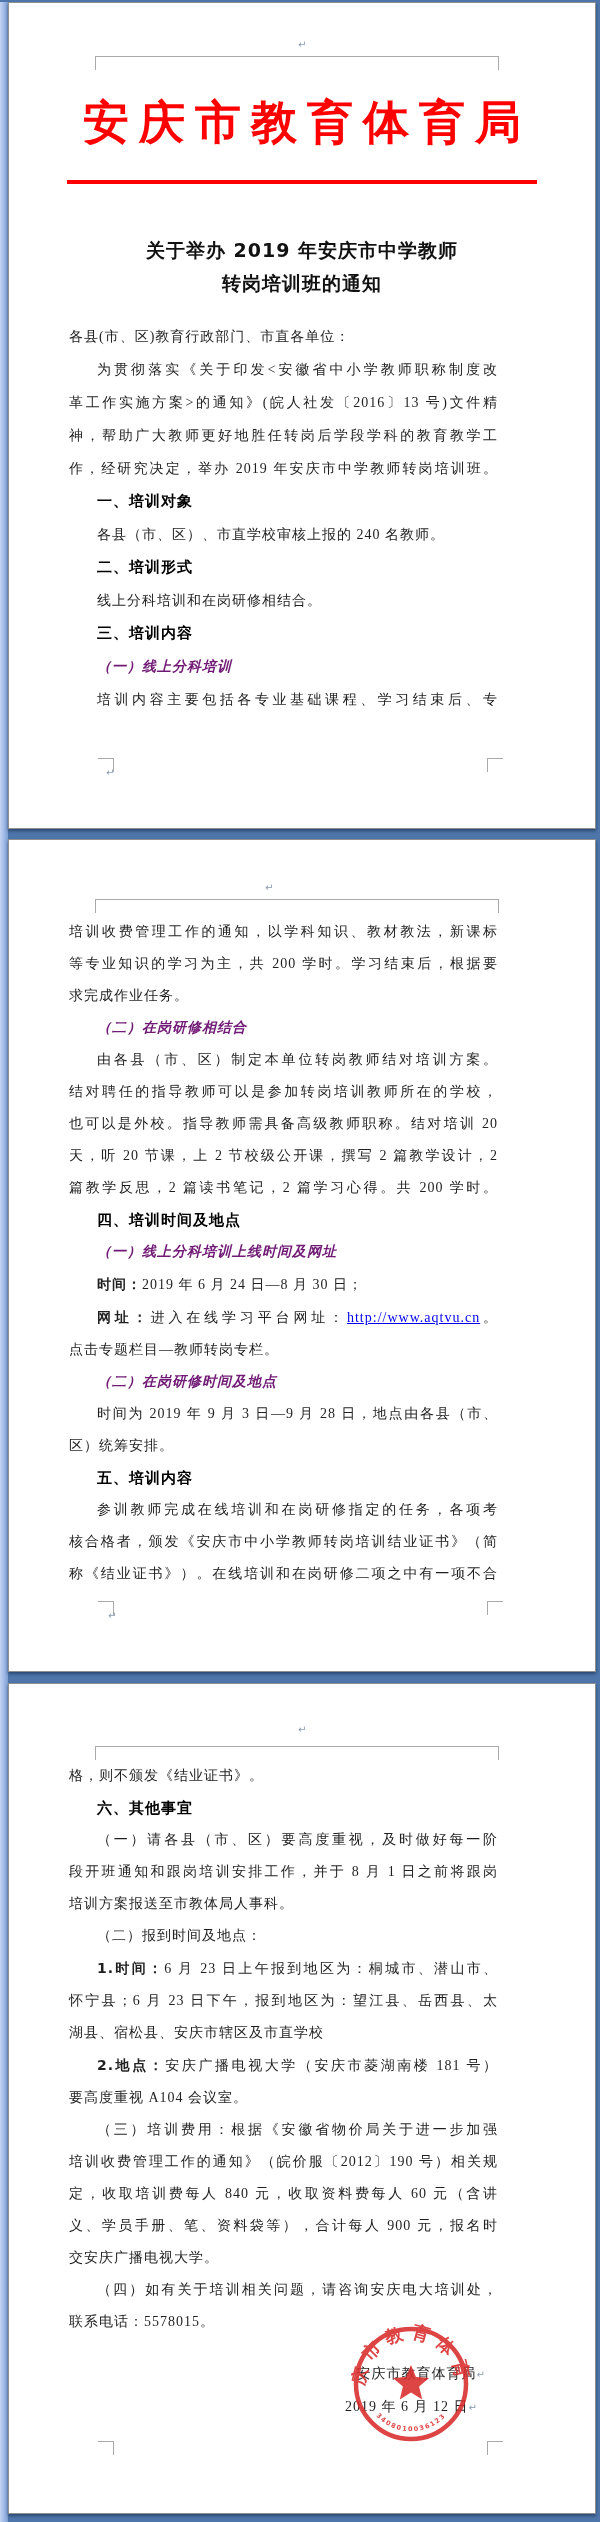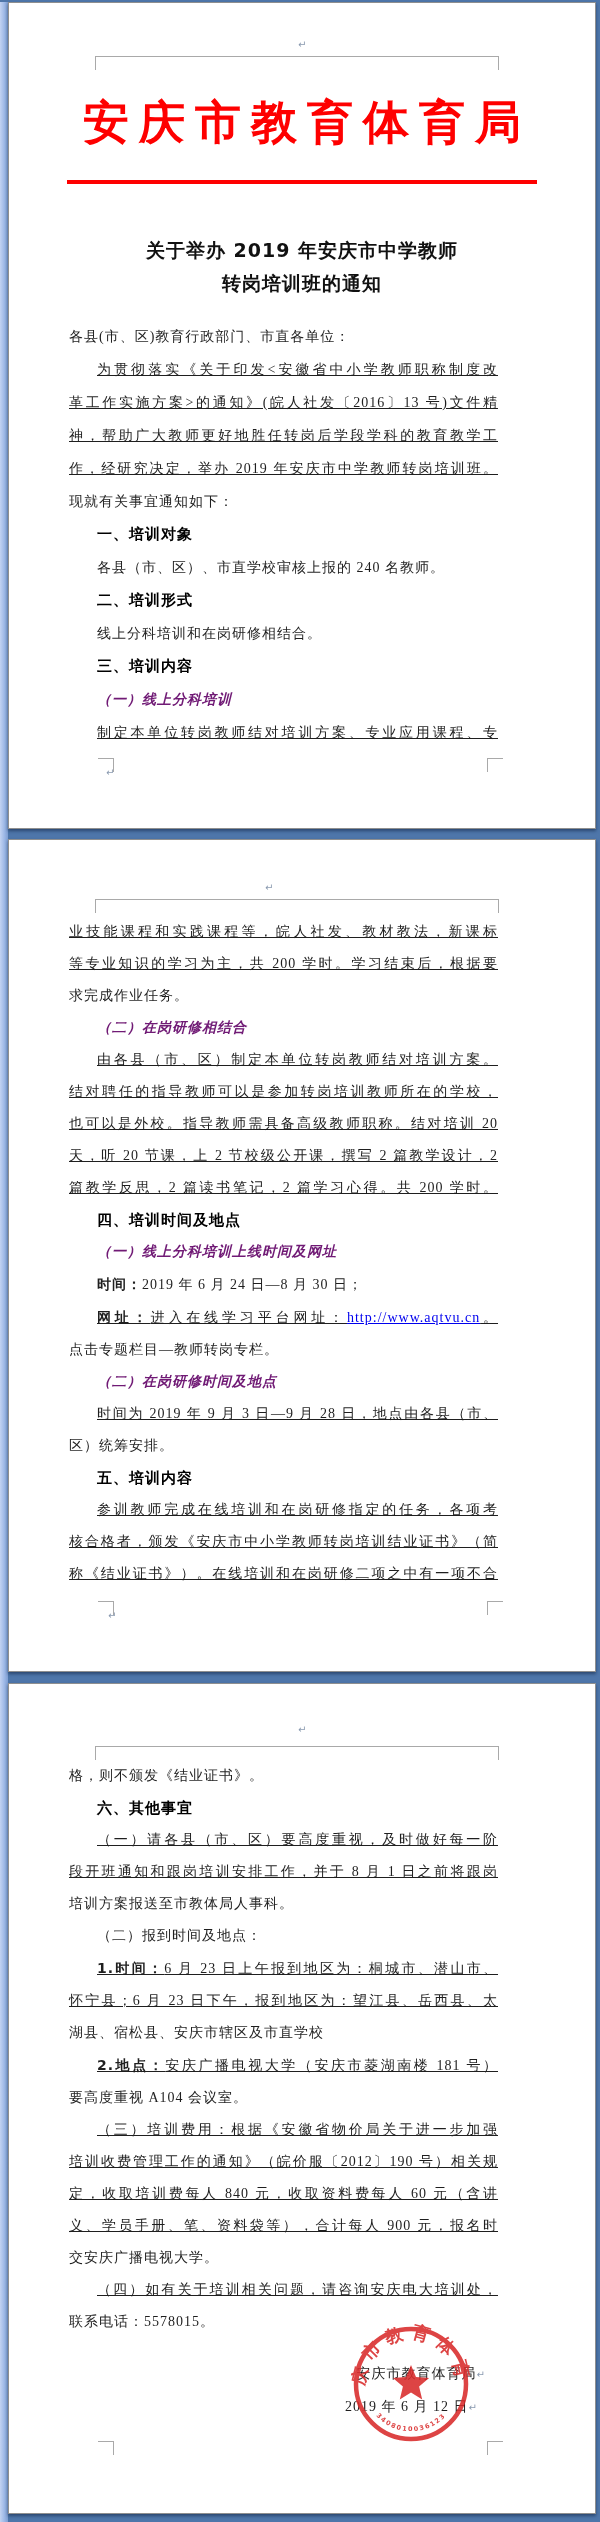--- a/index.html
+++ b/index.html
@@ -33,21 +33,21 @@
   .rule{width:470px;height:4px;background:#fe0000;margin:31px auto 0;}
   .title{margin:0;text-align:center;font-family:"DejaVu Sans","Liberation Sans",sans-serif;
        font-weight:700;font-size:19px;line-height:33px;color:#111;letter-spacing:1px;}
   .title.first{margin-top:50px;}
 
   
   .bodytxt{margin-top:20px;padding:0 97px 0 60px;}
   #page2 .bodytxt,#page3 .bodytxt{margin-top:0;padding-top:76px;}
   .ln{margin:0;font-size:14px;line-height:32px;color:#1f1f1f;text-align:justify;letter-spacing:1px;}
   #page1 .ln{line-height:33px;}
-  .full{text-align-last:justify;text-decoration:underline;}
+  .full{text-align-last:justify;}
   .end{text-align-last:left;}
   .ind{text-indent:28px;}
   .h{font-family:"DejaVu Sans","Liberation Sans",sans-serif;font-weight:700;font-size:15px;color:#000;}
   .sh{font-weight:700;font-style:italic;color:#701a75;}
   .bl{font-weight:700;font-style:normal;font-family:"DejaVu Sans","Liberation Sans",sans-serif;}
   .doclink{color:#0000ee;text-decoration:underline;}
   .blank{height:20px;}
   .sig{text-align:right;text-align-last:right;padding-right:13px;}
   .date{text-align:right;text-align-last:right;padding-right:21px;}
 
@@ -66,39 +66,38 @@
     <div class="letterhead">安庆市教育体育局</div>
     <div class="rule"></div>
     <p class="title first">关于举办 2019 年安庆市中学教师</p>
     <p class="title">转岗培训班的通知</p>
     <div class="bodytxt">
       <p class="ln end">各县(市、区)教育行政部门、市直各单位：</p>
       <p class="ln full ind">为贯彻落实《关于印发&lt;安徽省中小学教师职称制度改</p>
       <p class="ln full">革工作实施方案&gt;的通知》(皖人社发〔2016〕13 号)文件精</p>
       <p class="ln full">神，帮助广大教师更好地胜任转岗后学段学科的教育教学工</p>
       <p class="ln full">作，经研究决定，举办 2019 年安庆市中学教师转岗培训班。</p>
-      <p class="ln end">现就有关事宜通知如下：</p>
       <p class="ln end ind h">一、培训对象</p>
       <p class="ln end ind">各县（市、区）、市直学校审核上报的 240 名教师。</p>
       <p class="ln end ind h">二、培训形式</p>
       <p class="ln end ind">线上分科培训和在岗研修相结合。</p>
       <p class="ln end ind h">三、培训内容</p>
       <p class="ln end ind sh">（一）线上分科培训</p>
-      <p class="ln full ind">制定本单位转岗教师结对培训方案、专业应用课程、专</p>
+      <p class="ln full ind">培训内容主要包括各专业基础课程、学习结束后、专</p>
     </div>
     <div class="crop bl"></div>
     <div class="crop br"></div>
     <span class="pilcrow pp" style="left:97px;top:764px">↵</span>
   </div>
 
   <div class="page" id="page2">
     <span class="pilcrow pp" style="left:256px;top:42px">↵</span>
     <div class="tbound"></div>
     <div class="bodytxt">
-      <p class="ln full">业技能课程和实践课程等，皖人社发、教材教法，新课标</p>
+      <p class="ln full">培训收费管理工作的通知，以学科知识、教材教法，新课标</p>
       <p class="ln full">等专业知识的学习为主，共 200 学时。学习结束后，根据要</p>
       <p class="ln end">求完成作业任务。</p>
       <p class="ln end ind sh">（二）在岗研修相结合</p>
       <p class="ln full ind">由各县（市、区）制定本单位转岗教师结对培训方案。</p>
       <p class="ln full">结对聘任的指导教师可以是参加转岗培训教师所在的学校，</p>
       <p class="ln full">也可以是外校。指导教师需具备高级教师职称。结对培训 20</p>
       <p class="ln full">天，听 20 节课，上 2 节校级公开课，撰写 2 篇教学设计，2</p>
       <p class="ln full">篇教学反思，2 篇读书笔记，2 篇学习心得。共 200 学时。</p>
       <p class="ln end ind h">四、培训时间及地点</p>
       <p class="ln end ind sh">（一）线上分科培训上线时间及网址</p>

